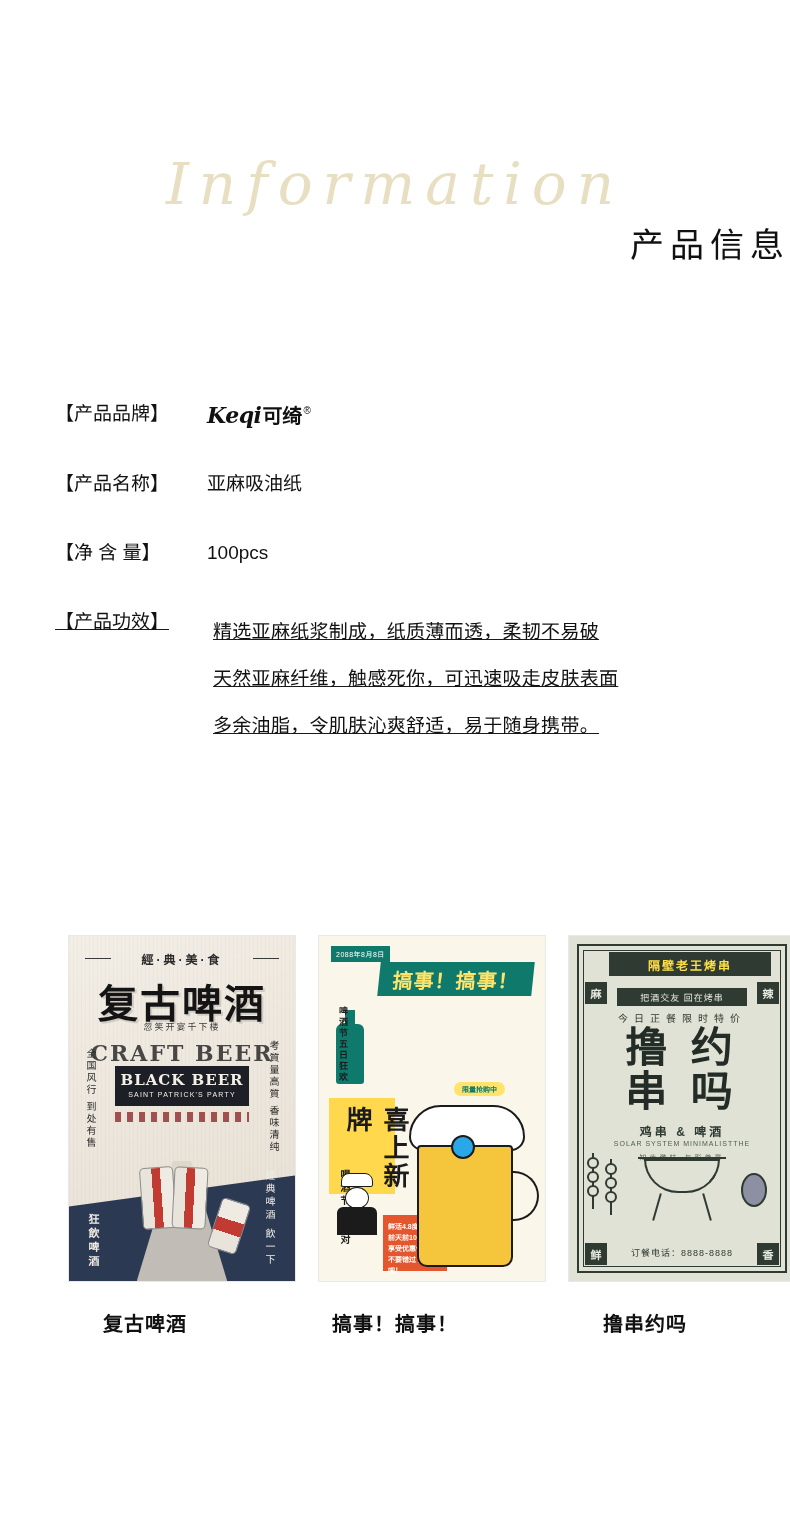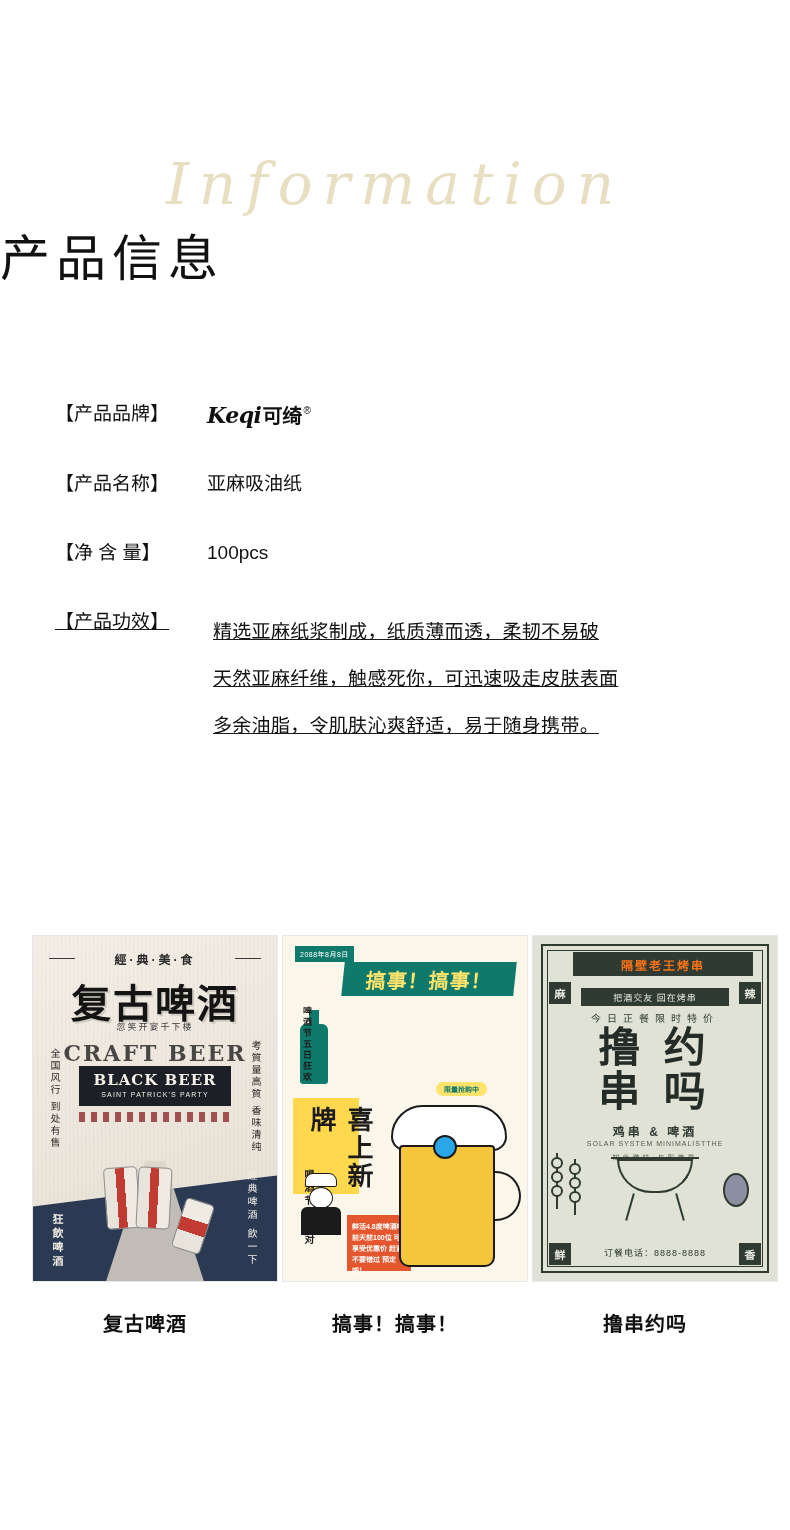--- a/index.html
+++ b/index.html
@@ -36,23 +36,23 @@
     color: #e8dfc2;
     font-weight: 400;
     white-space: nowrap;
     user-select: none;
   }
   .main-title {
     position: absolute;
     top: 218px;
     left: 0;
     width: 100%;
-    text-align: left;
+    text-align: right;
     font-family: "DejaVu Sans", sans-serif;
-    font-size: 50px;
+    font-size: 34px;
     letter-spacing: 6px;
     color: #111111;
     font-weight: 400;
   }
 
   
   .info-block {
     position: absolute;
     top: 400px;
     left: 55px;
@@ -126,25 +126,26 @@
     left: 0;
     width: 790px;
     display: flex;
     justify-content: center;
     gap: 24px;
   }
   .poster-col {
     width: 226px;
   }
   .poster {
-    width: 246px;
+    width: 228px;
     height: 347px;
     position: relative;
     overflow: hidden;
     border: 1px solid #e9e9e9;
+    margin-left: 36px;
   }
   .poster-caption {
     margin-top: 26px;
     text-align: center;
     font-size: 20px;
     font-weight: bold;
     color: #111;
     letter-spacing: 1px;
   }
 
@@ -310,21 +311,21 @@
 
   
   .p3 { background: #dfe2d4; }
   .p3 .bg { position: absolute; inset: 0; background: #dfe2d4; }
   .p3 .frame {
     position: absolute; inset: 8px; border: 2px solid #2f3a33;
   }
   .p3 .frame2 { position: absolute; inset: 14px; border: 1px solid #2f3a33; }
   .p3 .toptab {
     position: absolute; top: 16px; left: 40px; right: 24px; height: 24px;
-    background: #2f3a33; color: #f97316; font-size: 12px; font-weight: bold;
+    background: #2f3a33; color: #fde047; font-size: 12px; font-weight: bold;
     display: flex; align-items: center; justify-content: center; letter-spacing: 2px;
   }
   .p3 .cornerTL, .p3 .cornerTR, .p3 .cornerBL, .p3 .cornerBR {
     position: absolute; width: 22px; height: 22px; background: #2f3a33; color: #e6e9dd;
     font-size: 11px; display: flex; align-items: center; justify-content: center; font-weight: bold;
   }
   .p3 .cornerTL { top: 46px; left: 16px; }
   .p3 .cornerTR { top: 46px; right: 16px; }
   .p3 .cornerBL { bottom: 16px; left: 16px; }
   .p3 .cornerBR { bottom: 16px; right: 16px; }

